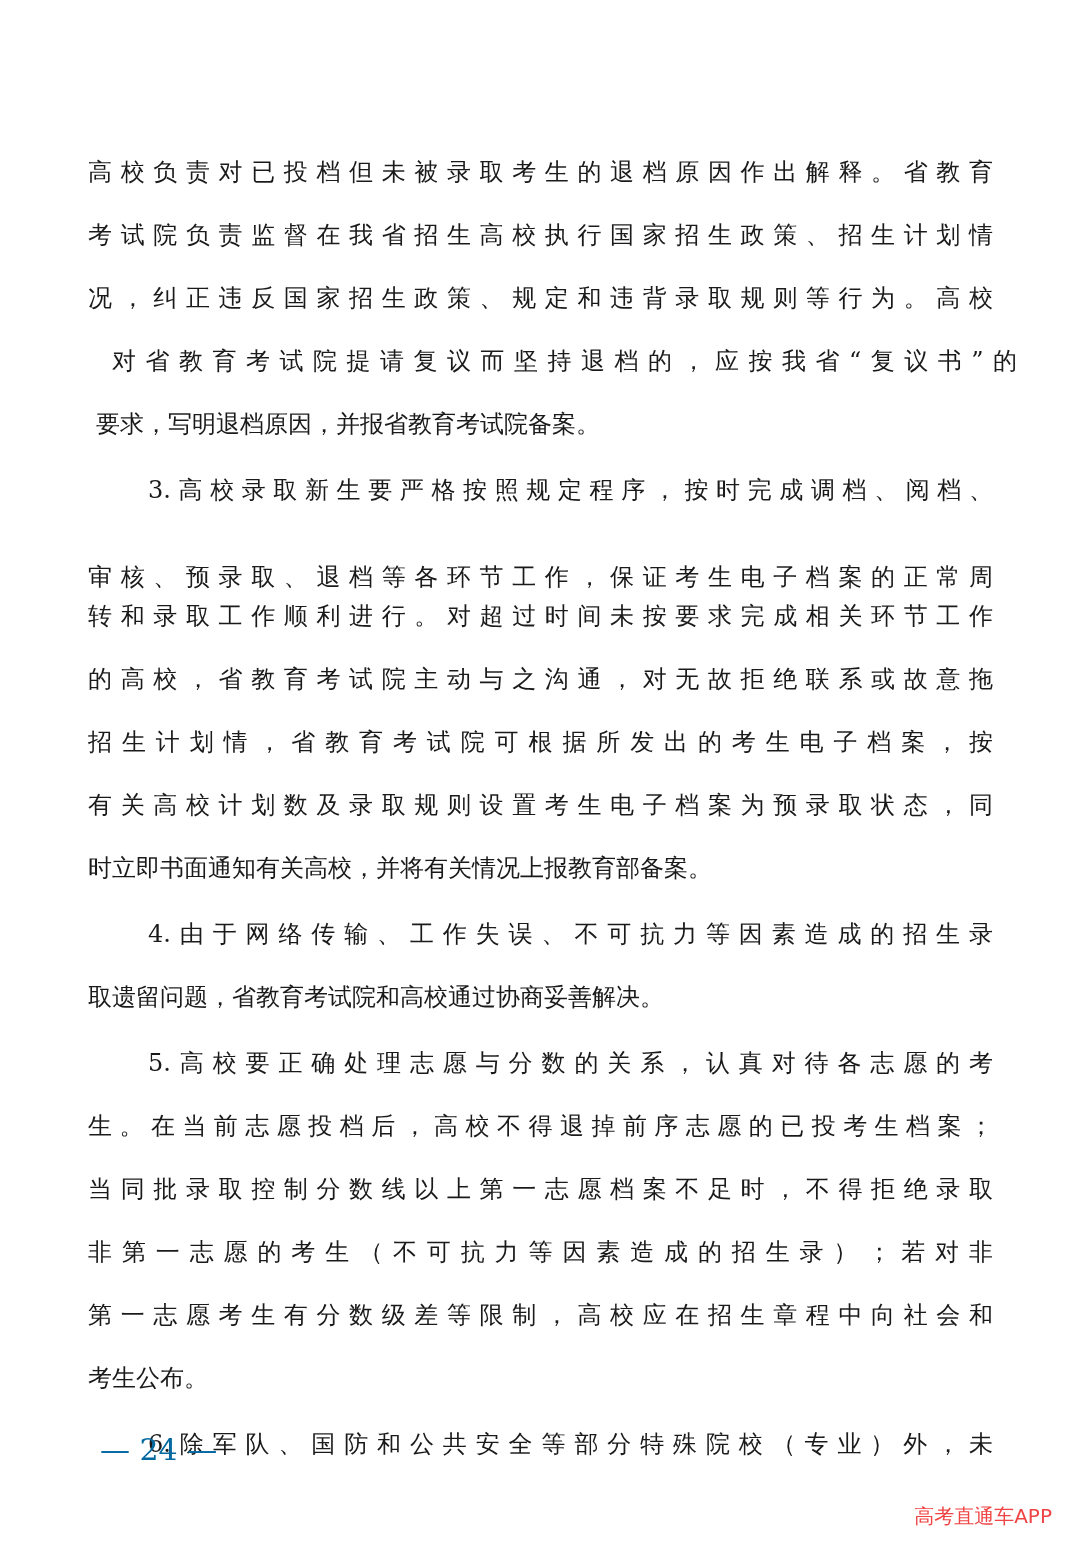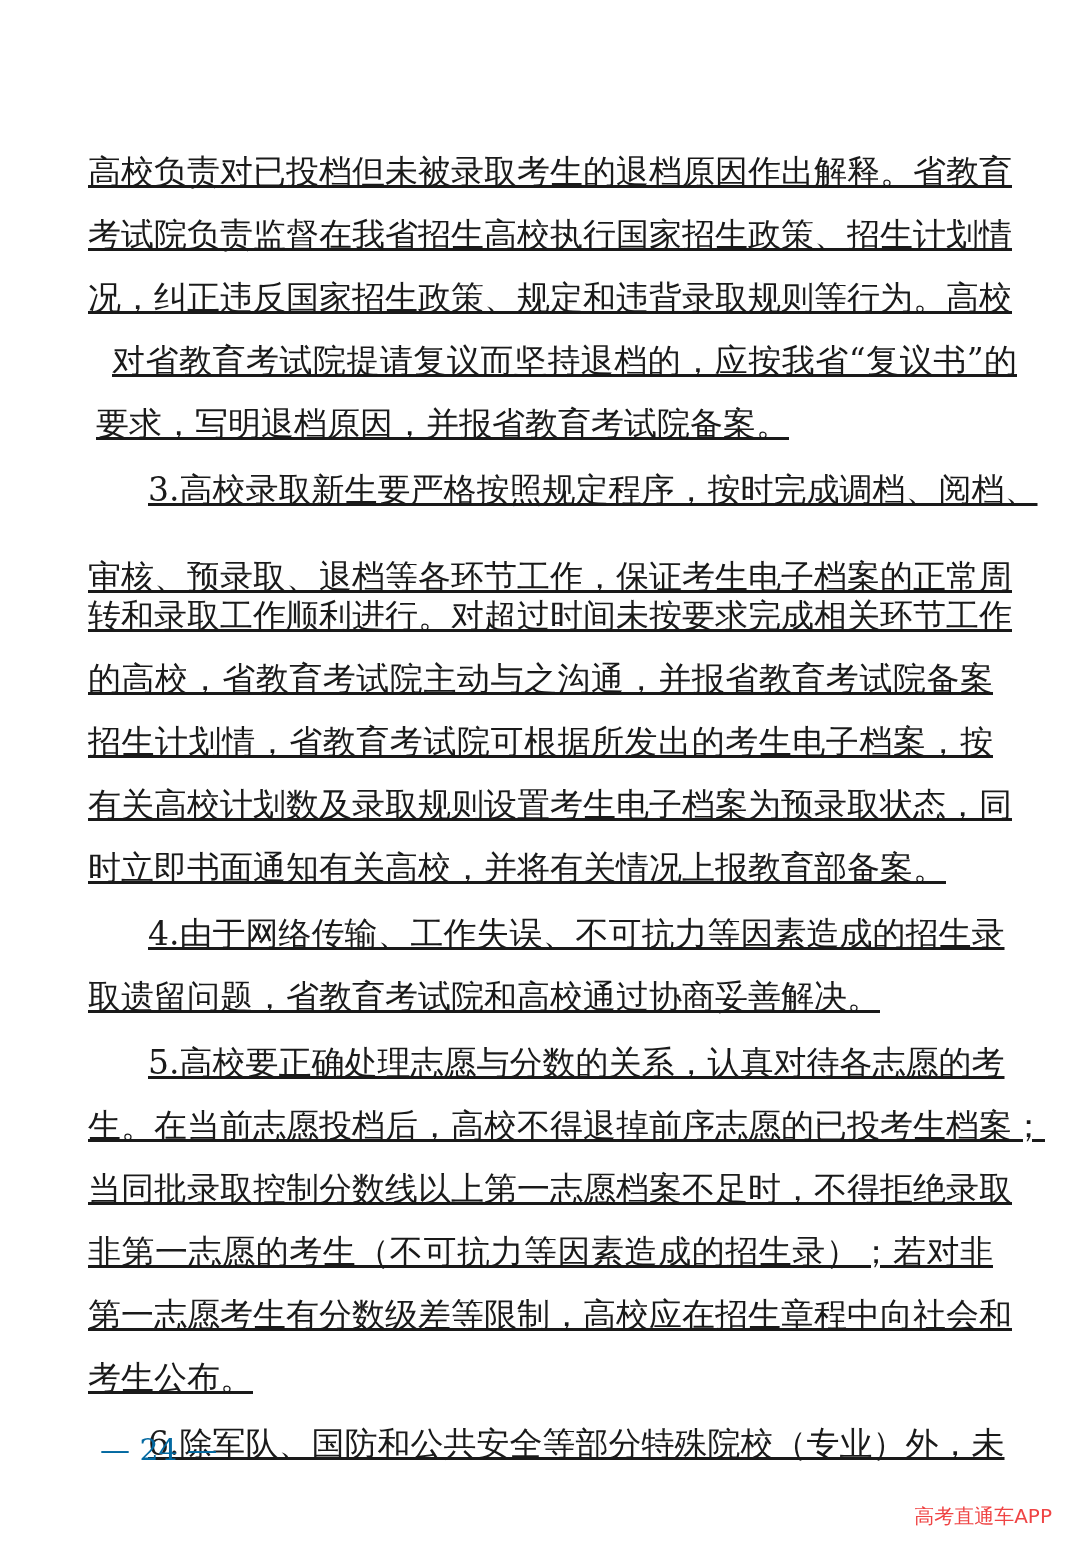--- a/index.html
+++ b/index.html
@@ -8,27 +8,26 @@
     position: absolute; left: 0; top: 0; width: 1080px; height: 1556px;
     background: #ffffff;
     font-family: "DejaVu Serif", "Liberation Serif", serif;
     color: #1a1a1a;
   }
   .line {
     position: absolute;
     left: 88px;
     width: 905px;
     height: 48px;
-    font-size: 33px;
+    font-size: 24px;
     line-height: 48px;
     white-space: nowrap;
     text-align: justify;
     text-align-last: justify;
     letter-spacing: 0;
-    text-decoration: underline;
   }
   .line.indent { left: 148px; width: 845px; }
   .line.last { text-align-last: left; }
   .page-number {
     position: absolute;
     left: 100px; top: 1430px;
     font-family: "DejaVu Serif", "Liberation Serif", serif;
     font-size: 30px; line-height: 40px; color: #0369a1;
     white-space: pre;
   }
@@ -46,21 +45,21 @@
 <div class="page">
   <div id="lines">
       <div class="line" style="top: 148px;">高校负责对已投档但未被录取考生的退档原因作出解释。省教育</div>
       <div class="line" style="top: 211px;">考试院负责监督在我省招生高校执行国家招生政策、招生计划情</div>
       <div class="line" style="top: 274px;">况，纠正违反国家招生政策、规定和违背录取规则等行为。高校</div>
       <div class="line" style="top: 337px; margin-left: 24px;">对省教育考试院提请复议而坚持退档的，应按我省“复议书”的</div>
       <div class="line last" style="top: 400px; margin-left: 8px;">要求，写明退档原因，并报省教育考试院备案。</div>
       <div class="line indent" style="top: 466px;">3.高校录取新生要严格按照规定程序，按时完成调档、阅档、</div>
       <div class="line" style="top: 553px;">审核、预录取、退档等各环节工作，保证考生电子档案的正常周</div>
       <div class="line" style="top: 592px;">转和录取工作顺利进行。对超过时间未按要求完成相关环节工作</div>
-      <div class="line" style="top: 655px;">的高校，省教育考试院主动与之沟通，并报省教育考试院备案</div>
+      <div class="line" style="top: 655px;">的高校，省教育考试院主动与之沟通，对无故拒绝联系或故意拖</div>
       <div class="line" style="top: 718px;">招生计划情，省教育考试院可根据所发出的考生电子档案，按</div>
       <div class="line" style="top: 781px;">有关高校计划数及录取规则设置考生电子档案为预录取状态，同</div>
       <div class="line last" style="top: 844px;">时立即书面通知有关高校，并将有关情况上报教育部备案。</div>
       <div class="line indent" style="top: 910px;">4.由于网络传输、工作失误、不可抗力等因素造成的招生录</div>
       <div class="line last" style="top: 973px;">取遗留问题，省教育考试院和高校通过协商妥善解决。</div>
       <div class="line indent" style="top: 1039px;">5.高校要正确处理志愿与分数的关系，认真对待各志愿的考</div>
       <div class="line" style="top: 1102px;">生。在当前志愿投档后，高校不得退掉前序志愿的已投考生档案；</div>
       <div class="line" style="top: 1165px;">当同批录取控制分数线以上第一志愿档案不足时，不得拒绝录取</div>
       <div class="line" style="top: 1228px;">非第一志愿的考生（不可抗力等因素造成的招生录）；若对非</div>
       <div class="line" style="top: 1291px;">第一志愿考生有分数级差等限制，高校应在招生章程中向社会和</div>

